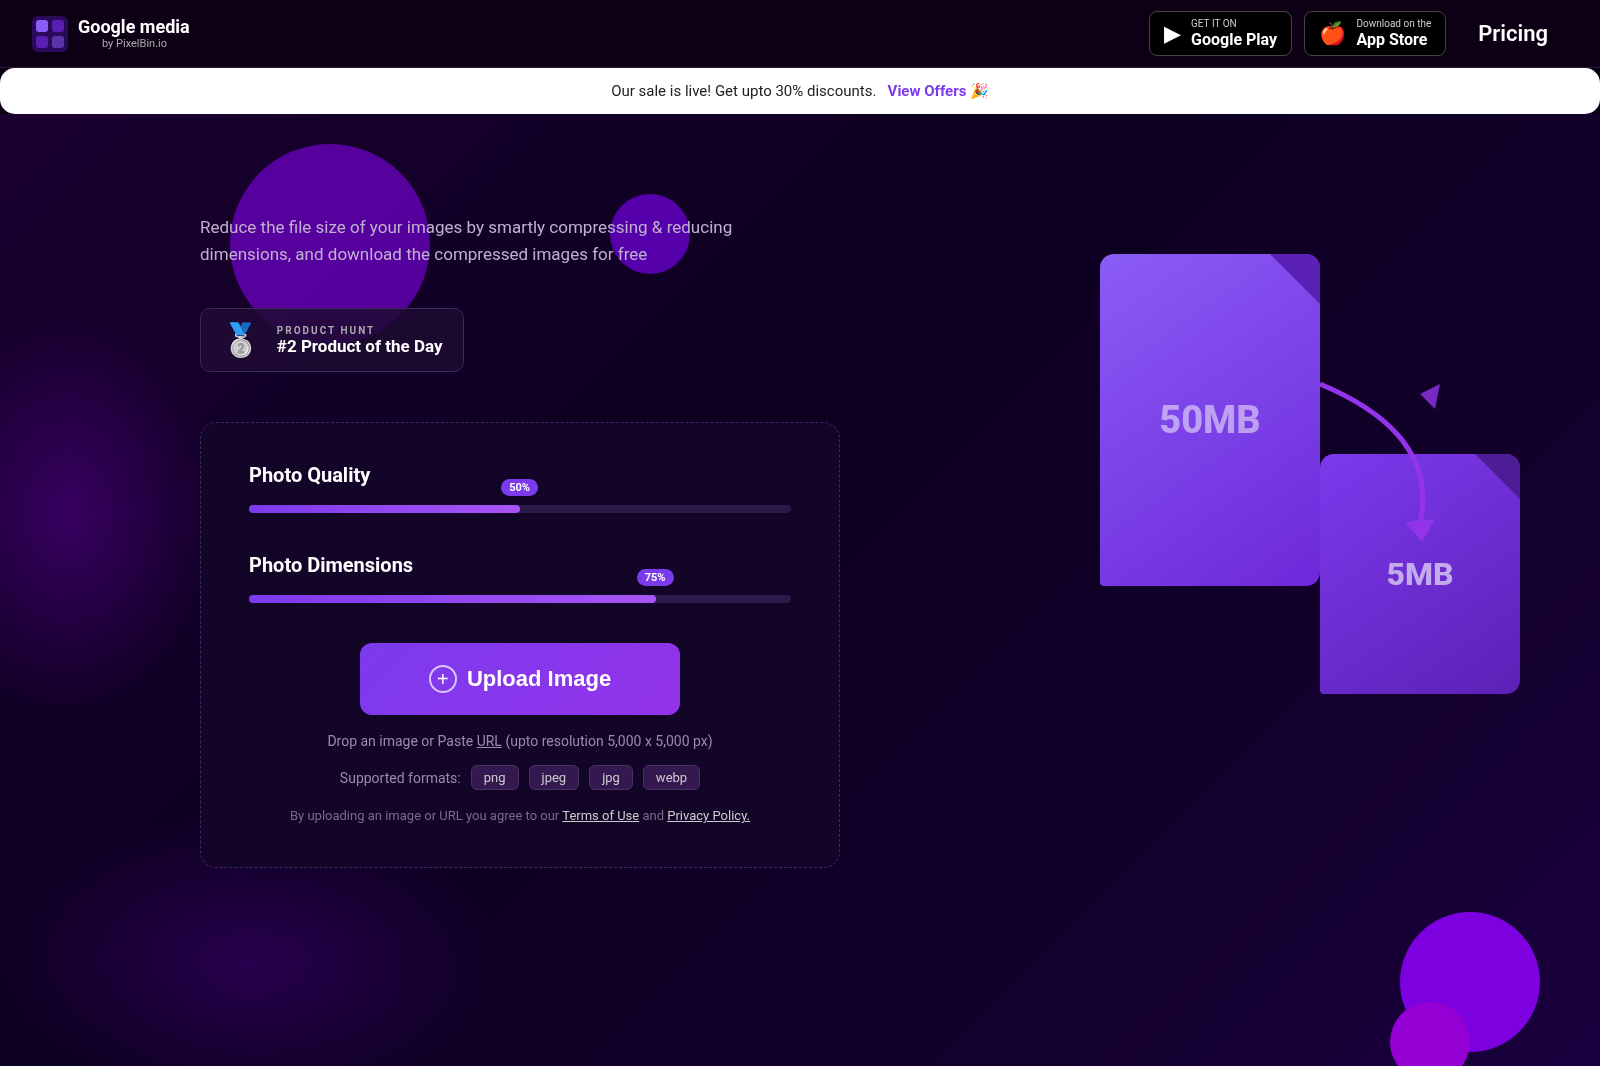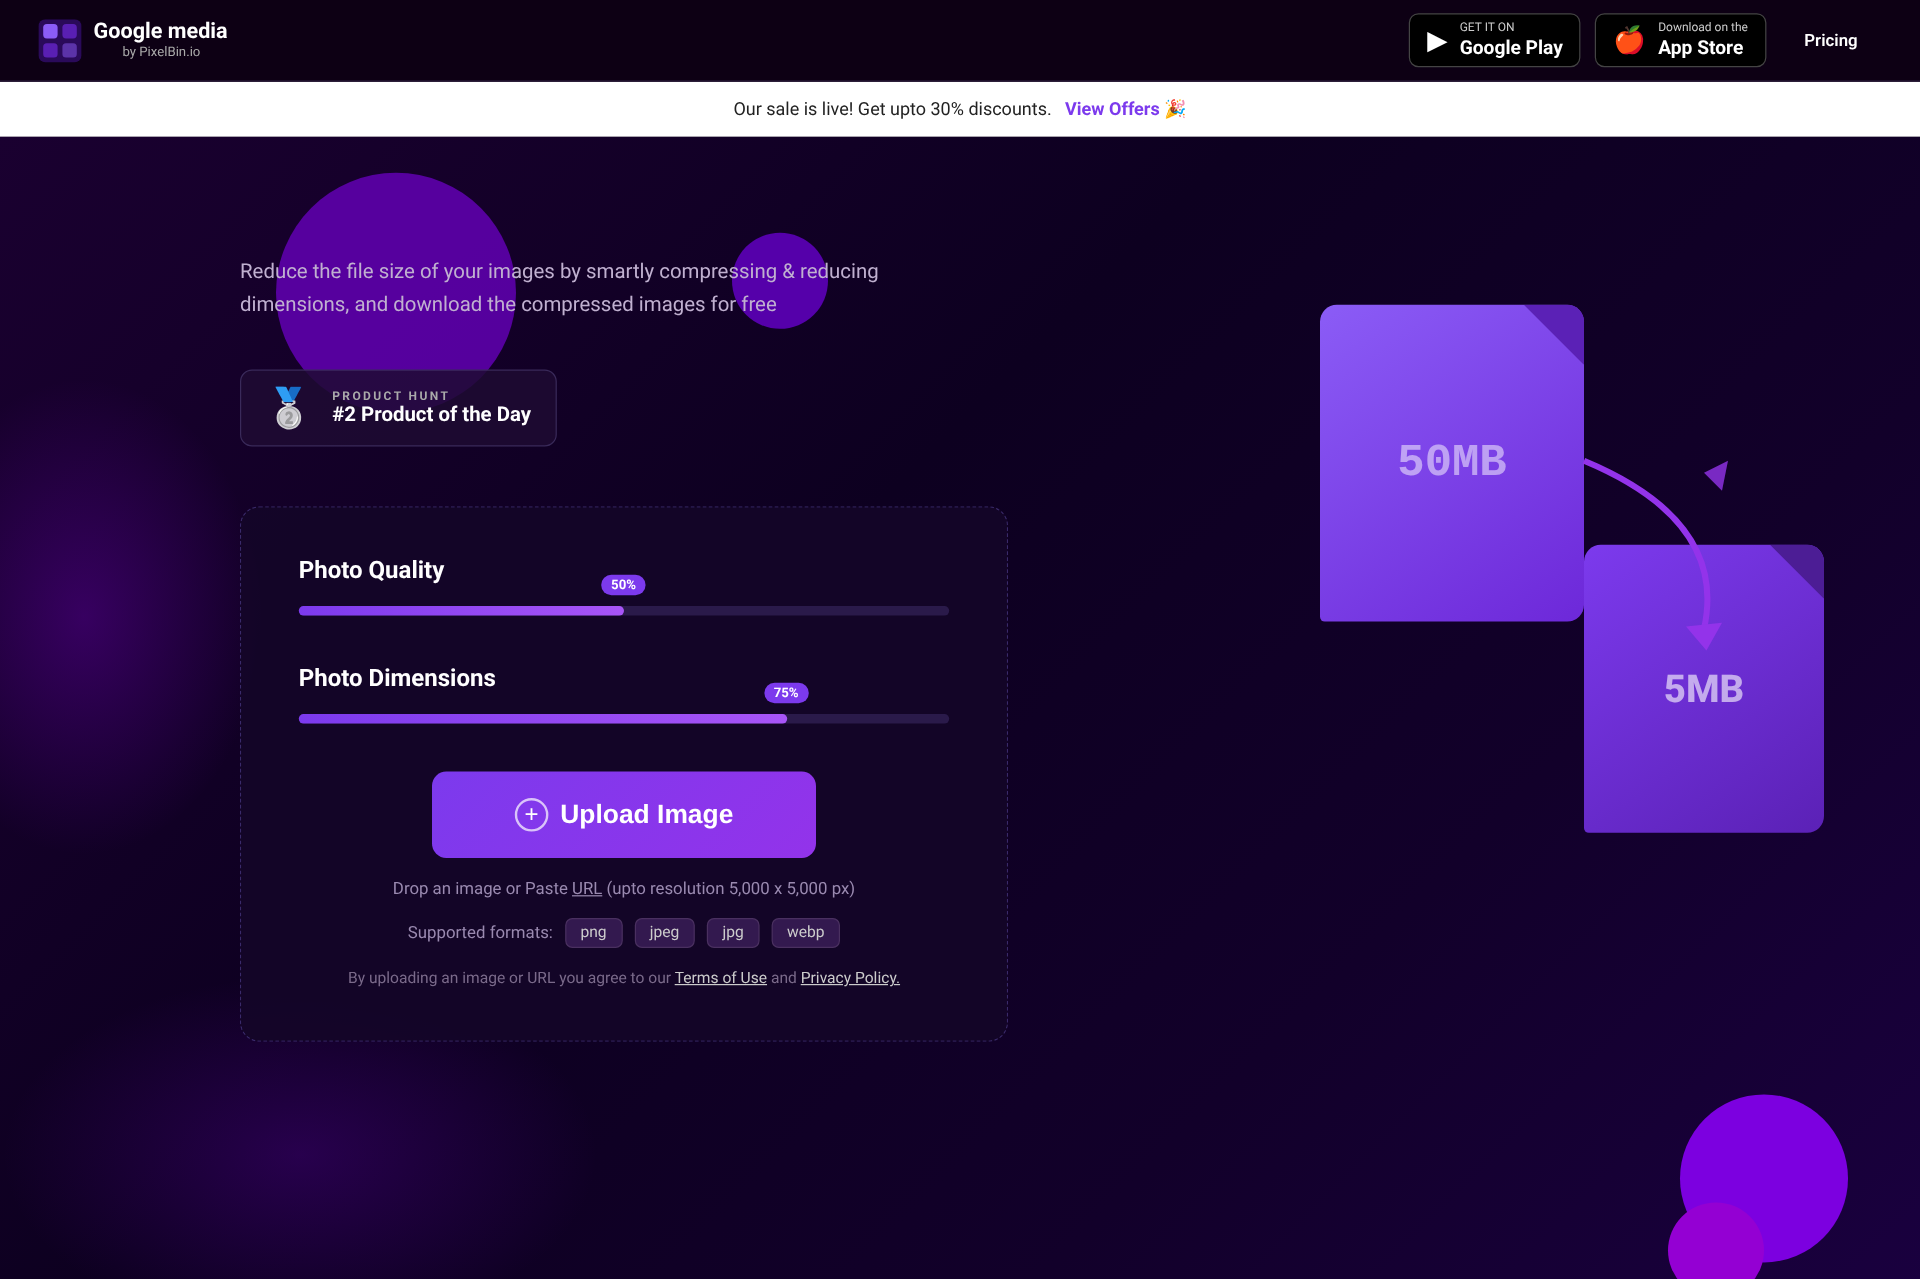--- a/index.html
+++ b/index.html
@@ -72,35 +72,36 @@
       display: block;
       line-height: 1.2;
     }
     .app-badge-text-large {
       font-size: 16px;
       font-weight: 700;
       display: block;
       line-height: 1.2;
     }
     .pricing-link {
-      font-size: 14px;
+      font-size: 22px;
       font-weight: 600;
       color: #fff;
       cursor: pointer;
       padding: 8px 20px;
       text-decoration: none;
     }
 
     
     .sale-banner {
       background: #fff;
       text-align: center;
       padding: 14px;
       font-size: 15px;
       color: #222;
+      border-radius: 15px;
     }
     .sale-banner a {
       color: #7c3aed;
       font-weight: 700;
       text-decoration: none;
     }
 
     
     .main-content {
       background: linear-gradient(135deg, #1a0030 0%, #0d0020 40%, #12002a 70%, #1a0040 100%);
@@ -355,30 +356,29 @@
       top: 80px;
       width: 460px;
       height: 580px;
       z-index: 5;
     }
     .file-card-large {
       position: absolute;
       top: 60px;
       left: 20px;
       width: 220px;
-      height: 264px;
+      height: 332px;
       background: linear-gradient(145deg, #8b5cf6, #6d28d9);
       border-radius: 14px 14px 14px 4px;
       display: flex;
       align-items: center;
       justify-content: center;
       font-size: 42px;
       font-weight: 800;
       color: rgba(255,255,255,0.55);
-      font-family: Liberation Mono, monospace;
     }
     .file-card-large::before {
       content: '';
       position: absolute;
       top: 0;
       right: 0;
       width: 50px;
       height: 50px;
       background: rgba(0,0,0,0.2);
       clip-path: polygon(0 0, 100% 100%, 100% 0);

